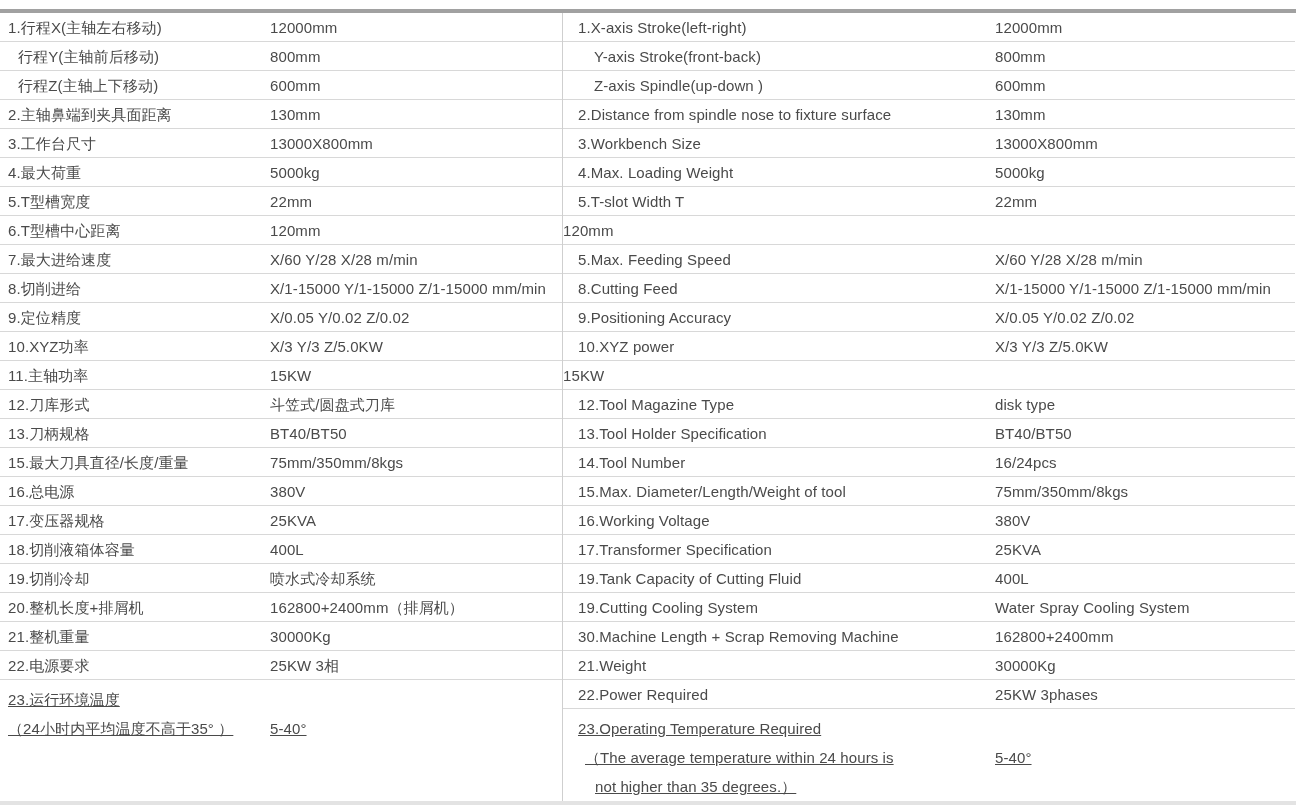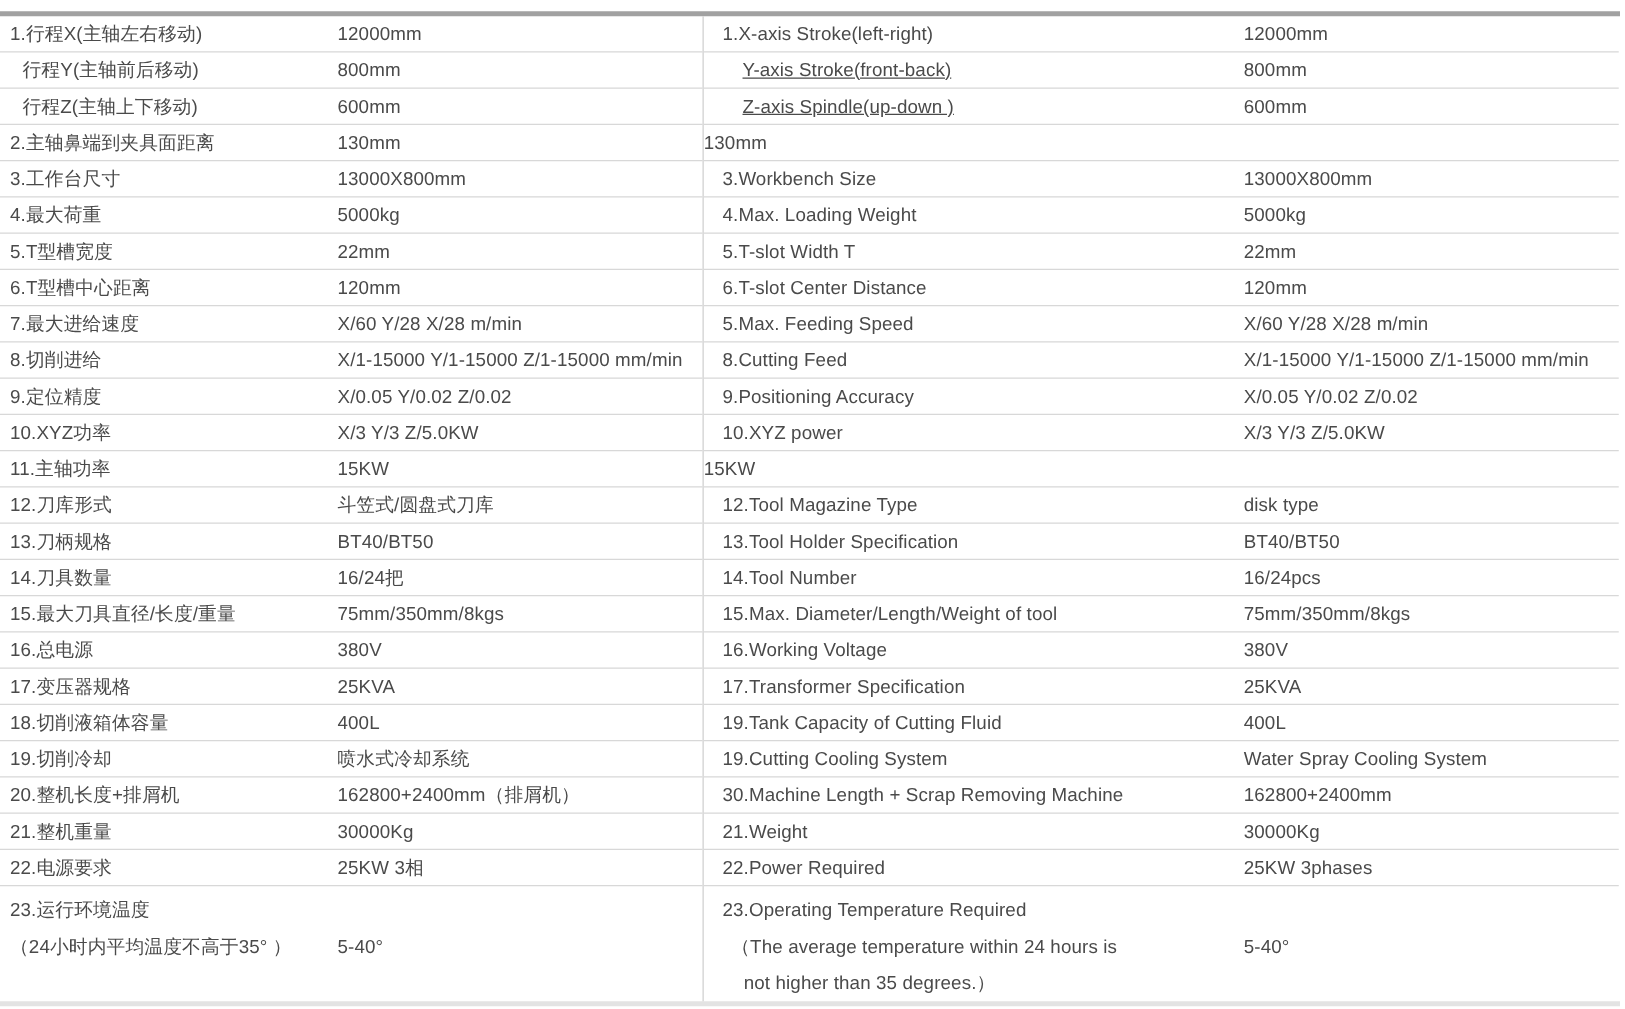--- a/index.html
+++ b/index.html
@@ -34,33 +34,34 @@
     align-items:center;
     border-bottom:1px solid var(--grid);
     box-sizing:border-box;
     overflow:hidden;
   }
   .row-last{
     display:block;
     height:92px;
     border-bottom:none;
     padding-top:5px;
+    text-decoration:underline;
   }
   .subrow{display:flex;height:29px;align-items:center;}
   .label,.value{
     font-size:15px;
     line-height:1;
     white-space:nowrap;
     box-sizing:border-box;
     letter-spacing:0.1px;
   }
   .half-zh .label{flex:0 0 270px;padding-left:8px;}
   .half-en .label{flex:0 0 432px;padding-left:15px;}
   .half-zh .label.indent{padding-left:18px;}
-  .half-en .label.indent{padding-left:31px;text-decoration:underline;}
+  .half-en .label.indent{padding-left:31px;}
   .half-en .label.paren1{padding-left:22px;}
   .half-en .label.paren2{padding-left:32px;}
   .value{flex:1 1 auto;}
 </style>
 </head>
 <body>
 
 <div class="page">
   <div class="spec-table">
 
@@ -120,24 +121,20 @@
   </div>
           <div class="row">
     <div class="label">12.刀库形式</div>
     <div class="value">斗笠式/圆盘式刀库</div>
   </div>
           <div class="row">
     <div class="label">13.刀柄规格</div>
     <div class="value">BT40/BT50</div>
   </div>
           <div class="row">
-    <div class="label">14.刀具数量</div>
-    <div class="value">16/24把</div>
-  </div>
-          <div class="row">
     <div class="label">15.最大刀具直径/长度/重量</div>
     <div class="value">75mm/350mm/8kgs</div>
   </div>
           <div class="row">
     <div class="label">16.总电源</div>
     <div class="value">380V</div>
   </div>
           <div class="row">
     <div class="label">17.变压器规格</div>
     <div class="value">25KVA</div>
@@ -182,36 +179,36 @@
   </div>
           <div class="row">
     <div class="label indent">Y-axis Stroke(front-back)</div>
     <div class="value">800mm</div>
   </div>
           <div class="row">
     <div class="label indent">Z-axis Spindle(up-down )</div>
     <div class="value">600mm</div>
   </div>
           <div class="row">
+    <div class="label">2.Distance from spindle nose to fixture surface</div>
     <div class="value">130mm</div>
   </div>
           <div class="row">
     <div class="label">3.Workbench Size</div>
     <div class="value">13000X800mm</div>
   </div>
           <div class="row">
     <div class="label">4.Max. Loading Weight</div>
     <div class="value">5000kg</div>
   </div>
           <div class="row">
     <div class="label">5.T-slot Width T</div>
     <div class="value">22mm</div>
   </div>
           <div class="row">
-    <div class="label">6.T-slot Center Distance</div>
     <div class="value">120mm</div>
   </div>
           <div class="row">
     <div class="label">5.Max. Feeding Speed</div>
     <div class="value">X/60 Y/28 X/28 m/min</div>
   </div>
           <div class="row">
     <div class="label">8.Cutting Feed</div>
     <div class="value">X/1-15000 Y/1-15000 Z/1-15000 mm/min</div>
   </div>

